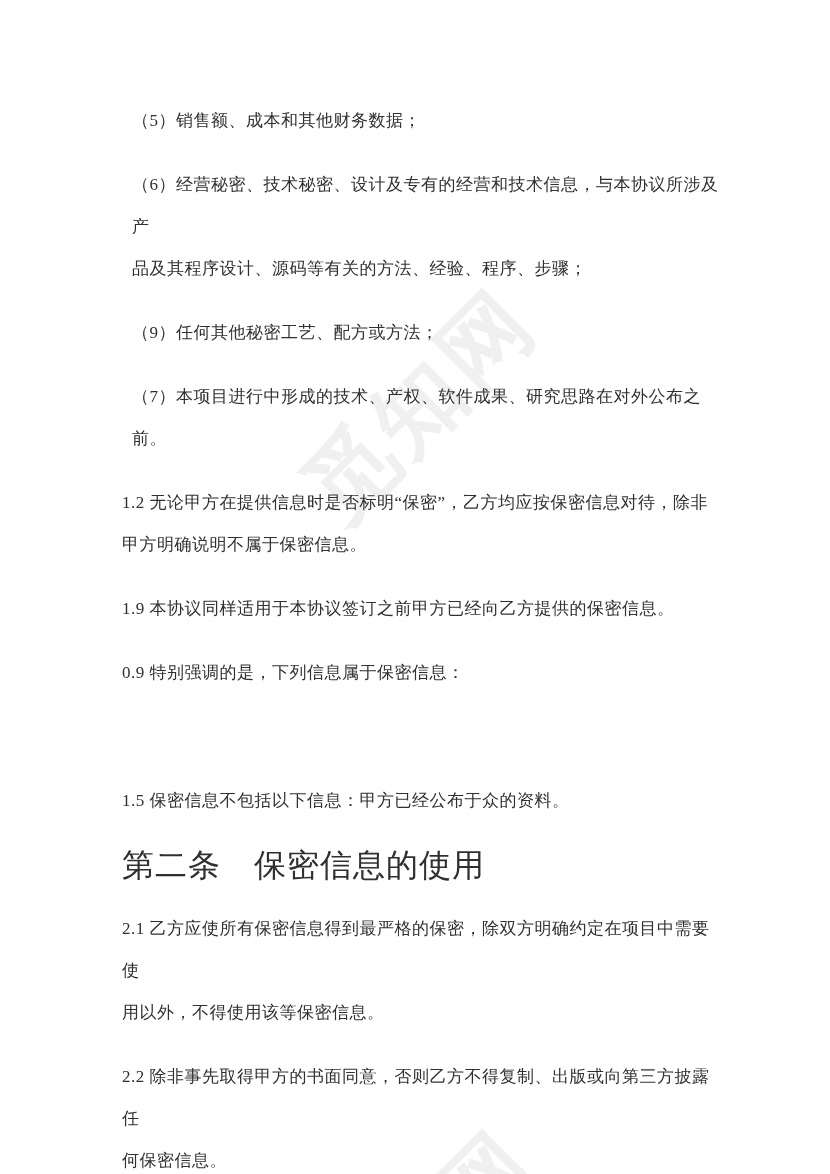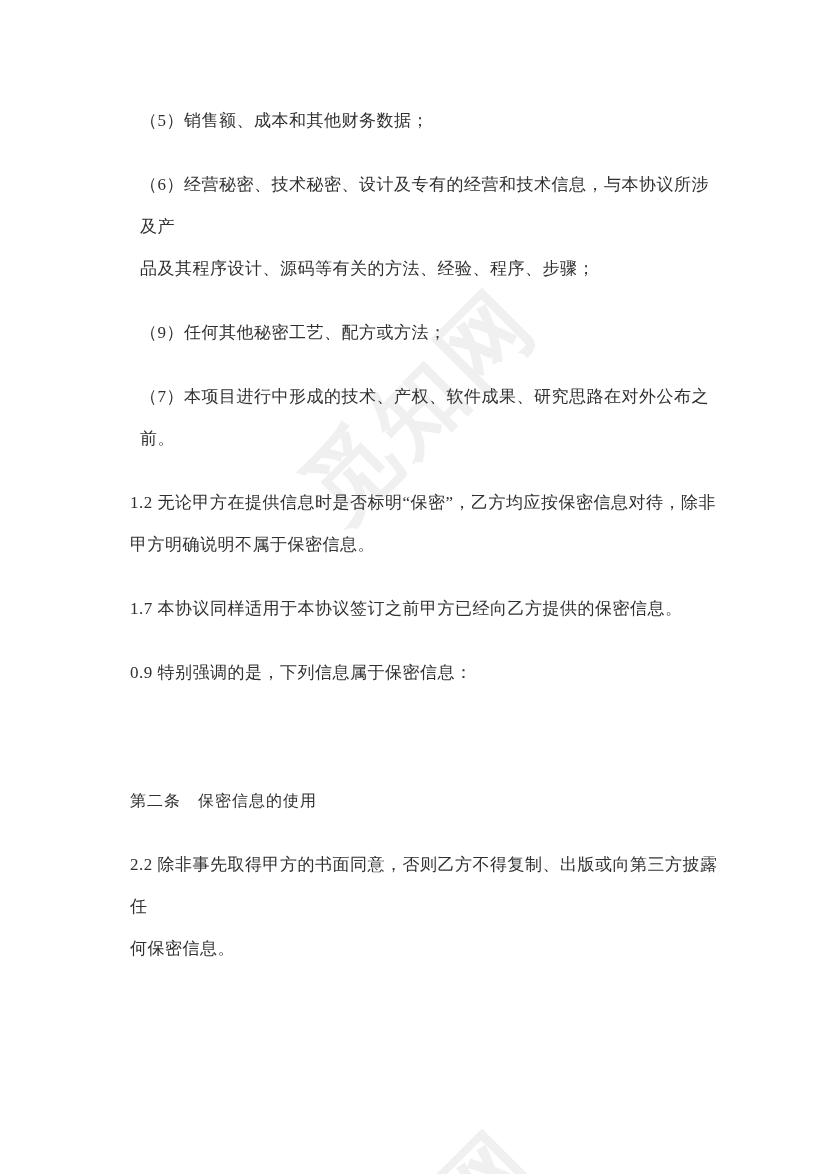--- a/index.html
+++ b/index.html
@@ -39,47 +39,50 @@
   .doc {
     position: absolute;
     left: 122px;
     top: 0;
     width: 602px;
     padding-top: 100px;
     z-index: 1;
     color: #303030;
   }
   .doc p {
-    margin: 0 0 22px 8px;
+    margin: 0 0 22px 0;
     font-size: 17px;
     line-height: 42px;
     white-space: pre-line;
     letter-spacing: 0.5px;
   }
   .doc p.item { padding-left: 10px; }
-  .doc p.heading { font-size: 16px; letter-spacing: 1px; }
+  .doc p.heading { font-size: 32px; letter-spacing: 1px; }
   .doc p.spacer { height: 42px; }
 </style>
 </head>
 <body>
 
 <div class="page">
 
   <div class="wm wm1">觅知网</div>
   <div class="wm wm2">觅知网</div>
 
   <div class="doc">
     <p class="item">（5）销售额、成本和其他财务数据；</p>
     <p class="item">（6）经营秘密、技术秘密、设计及专有的经营和技术信息，与本协议所涉及产
 品及其程序设计、源码等有关的方法、经验、程序、步骤；</p>
     <p class="item">（9）任何其他秘密工艺、配方或方法；</p>
     <p class="item">（7）本项目进行中形成的技术、产权、软件成果、研究思路在对外公布之前。</p>
     <p class="clause">1.2 无论甲方在提供信息时是否标明“保密”，乙方均应按保密信息对待，除非
 甲方明确说明不属于保密信息。</p>
-    <p class="clause">1.7 本协议同样适用于本协议签订之前甲方已经向乙方提供的保密信息。</p>
+    <p class="clause">1.9 本协议同样适用于本协议签订之前甲方已经向乙方提供的保密信息。</p>
     <p class="clause">0.9 特别强调的是，下列信息属于保密信息：</p>
     <p class="spacer"></p>
+    <p class="clause">1.5 保密信息不包括以下信息：甲方已经公布于众的资料。</p>
     <p class="heading">第二条　保密信息的使用</p>
+    <p class="clause">2.1 乙方应使所有保密信息得到最严格的保密，除双方明确约定在项目中需要使
+用以外，不得使用该等保密信息。</p>
     <p class="clause">2.2 除非事先取得甲方的书面同意，否则乙方不得复制、出版或向第三方披露任
 何保密信息。</p>
   </div>
 
 </div>
 
 </body></html>

